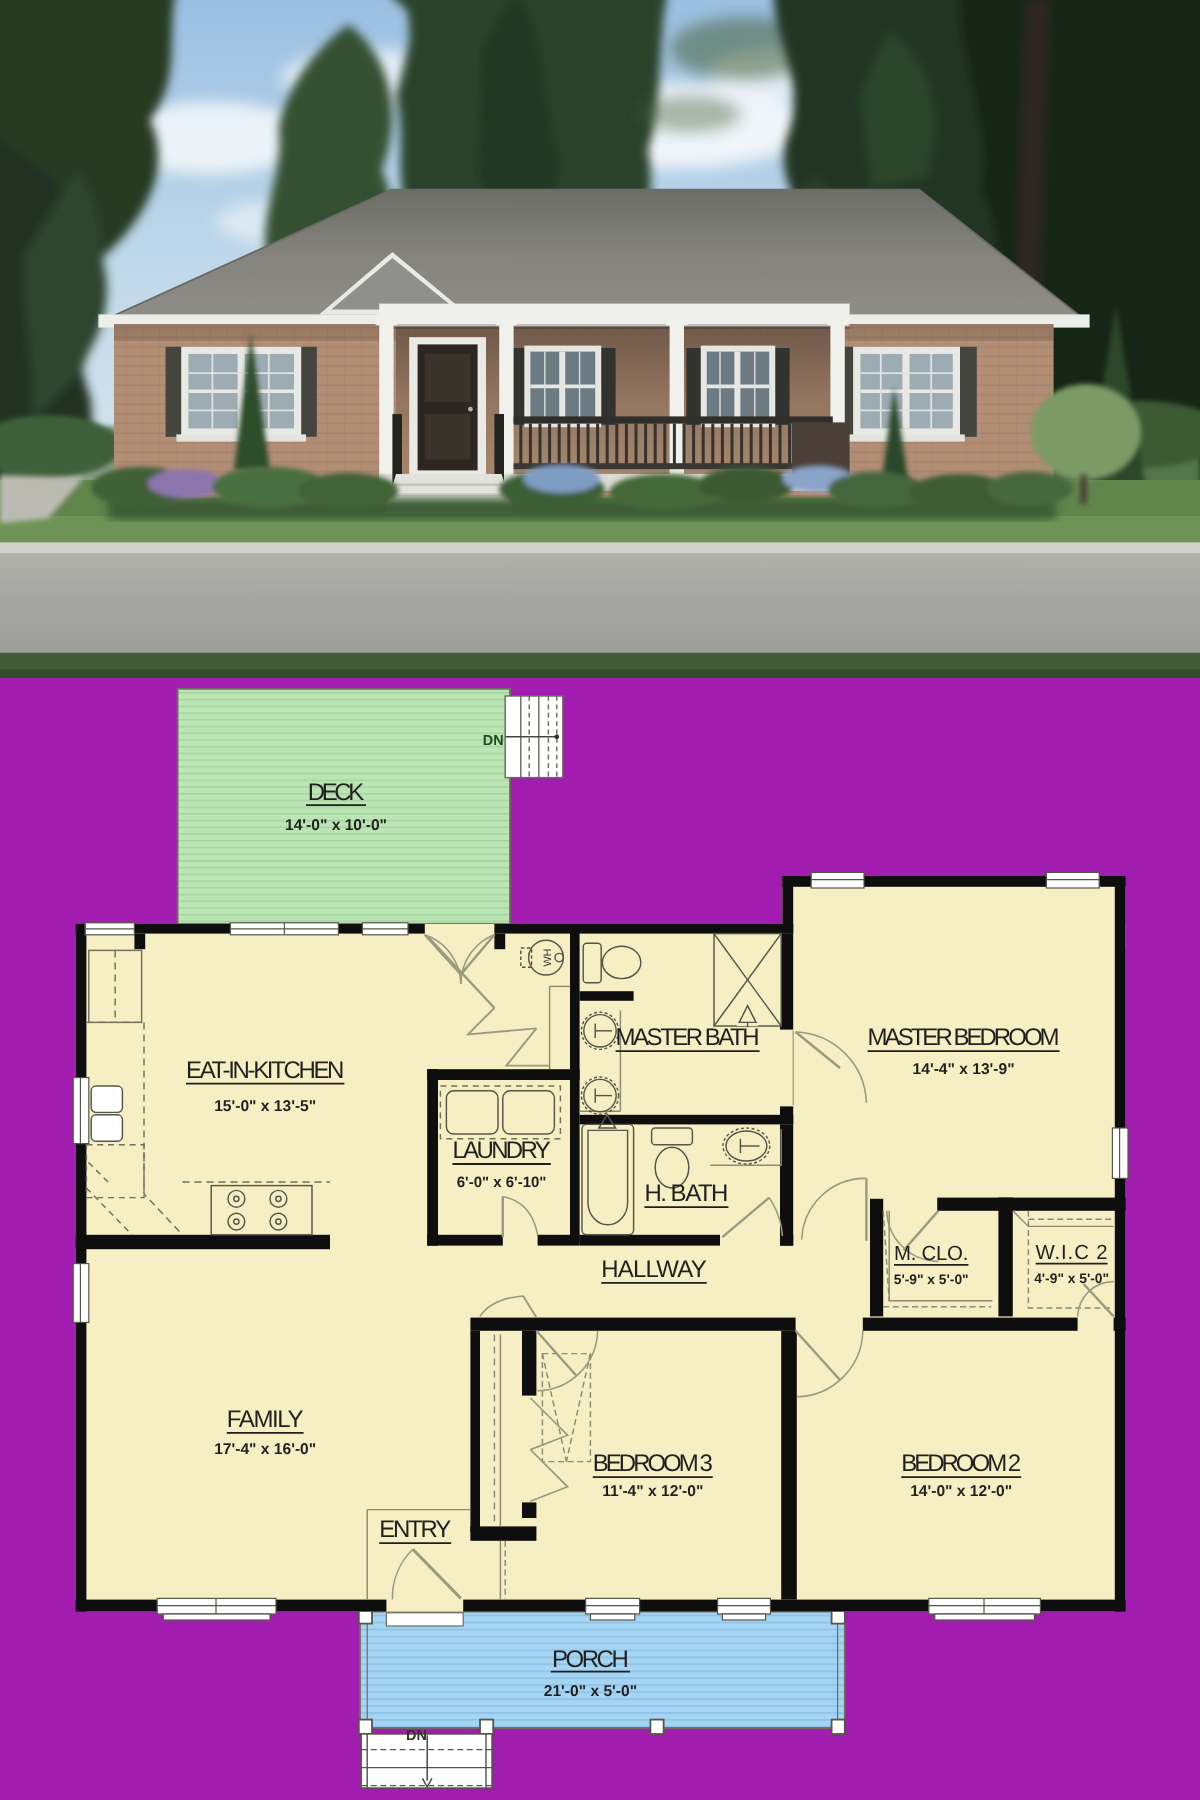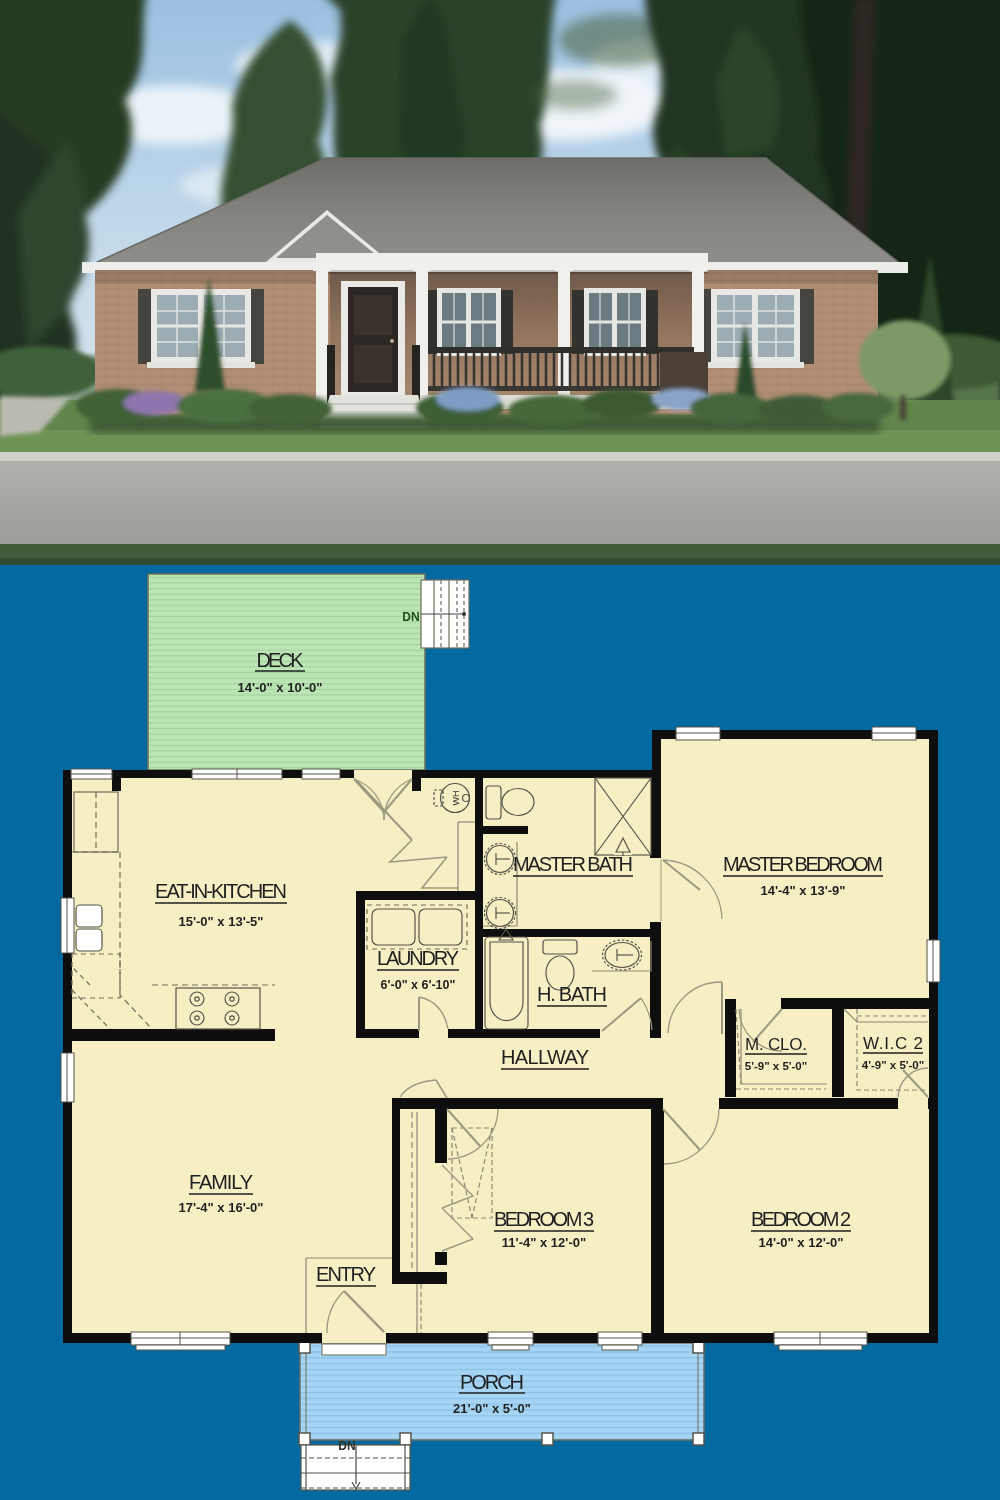--- a/index.html
+++ b/index.html
@@ -1,16 +1,16 @@
 <!DOCTYPE html>
 <html><head>
 <meta charset="utf-8">
 <style>
 html,body{margin:0;padding:0;background:#ffffff}
-.page{position:relative;width:1000px;height:1500px;overflow:hidden;background:#0369a1;font-family:"Liberation Sans",sans-serif}
+.page{position:relative;width:1000px;height:1500px;overflow:hidden;background:#a21caf;font-family:"Liberation Sans",sans-serif}
 .photo,.plan{position:absolute;left:0}
 .photo{top:0}
 .plan{top:565px}
 </style>
 </head>
 <body>
 <div class="page">
 
 <svg class="photo" width="1000" height="565" viewBox="0 0 1000 565">
 <defs>

